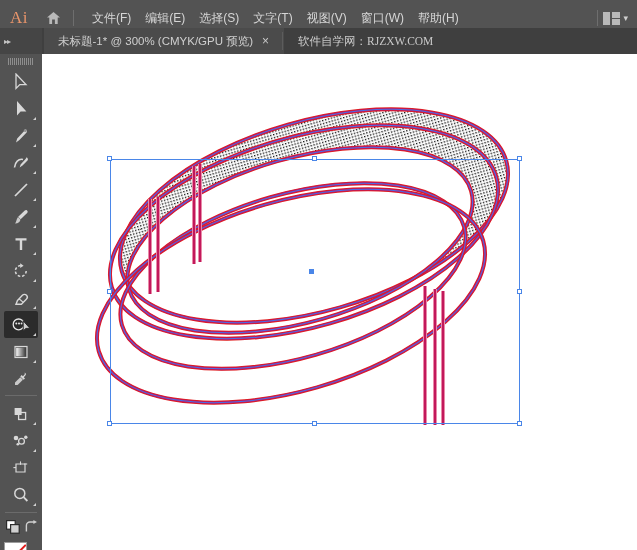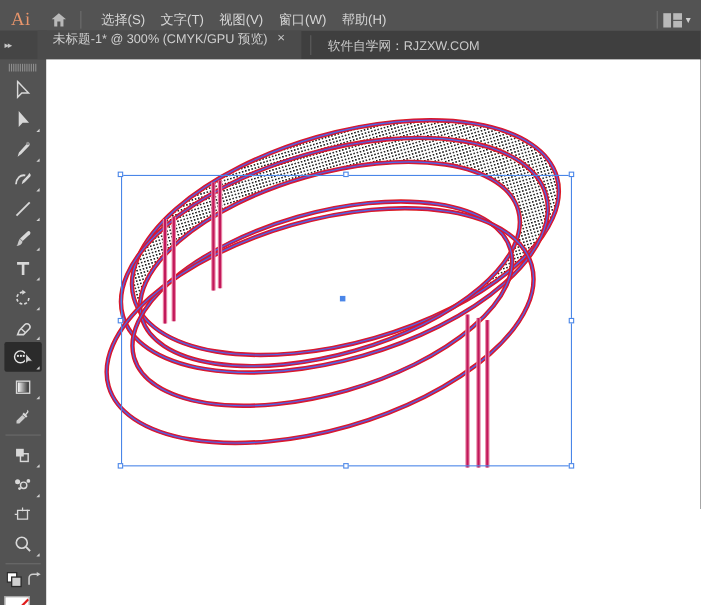--- a/index.html
+++ b/index.html
@@ -26,28 +26,28 @@
   .arrange-icon i{position:absolute;background:#b9b9b9;display:block;}
   .chev{color:#d0d0d0;font-size:9px;margin-right:5px;}
 
   
   #tabbar{position:absolute;left:0;top:28px;width:637px;height:26px;
           background:#3f3f3f;}
   .leftstub{position:absolute;left:0;top:0;width:42px;height:26px;
             background:#454545;display:flex;align-items:center;
             padding-left:4px;box-sizing:border-box;}
   .dblchev{color:#c6c6c6;font-size:8px;letter-spacing:-1px;}
-  .tab{position:absolute;left:34px;top:0;height:26px;background:#4b4b4b;
-       display:flex;align-items:flex-start;padding:0 8px 0 14px;
+  .tab{position:absolute;left:44px;top:0;height:26px;background:#4b4b4b;
+       display:flex;align-items:center;padding:0 8px 0 14px;
        box-sizing:border-box;}
   .tab-label{color:#cfcfcf;font-size:11.5px;white-space:nowrap;}
   .tab-close{color:#c9c9c9;font-size:12px;margin-left:9px;line-height:1;}
   .tab-vsep{position:absolute;top:4px;width:1px;height:18px;background:#5c5c5c;}
   .watermark{position:absolute;top:0;height:26px;display:flex;
-             align-items:center;color:#c9c9c9;font-size:11.5px;white-space:nowrap;}
+             align-items:center;color:#c9c9c9;font-size:11.5px;white-space:nowrap;font-family:Liberation Serif, serif;}
 
   
   #toolbar{position:absolute;left:0;top:54px;width:42px;height:496px;
            background:#535353;}
   .grip{position:absolute;left:8px;top:4px;width:26px;height:7px;}
   .grip span{position:absolute;top:0;width:1px;height:7px;background:#8e8e8e;}
   .tool{position:absolute;left:4px;width:34px;height:27px;
         display:flex;align-items:center;justify-content:center;}
   .tool.active{background:#2b2b2b;border-radius:2px;}
   .tool .corner{position:absolute;right:2px;bottom:2px;width:0;height:0;
@@ -80,20 +80,22 @@
 
   <div id="menubar">
     <div class="ai-logo">Ai</div>
     <div class="home-btn">
       <svg width="15" height="14" viewBox="0 0 15 14" aria-hidden="true">
         <path d="M7.5 1 L14 6.6 L11.7 6.6 L11.7 13 L8.9 13 L8.9 8.6 L6.1 8.6 L6.1 13 L3.3 13 L3.3 6.6 L1 6.6 Z" fill="#b9b9b9"></path>
       </svg>
     </div>
     <div class="menu-sep"></div>
     <div class="menu-items" id="menuItems">
+        <div class="menu-item">文件(F)</div>
+        <div class="menu-item">编辑(E)</div>
         <div class="menu-item">选择(S)</div>
         <div class="menu-item">文字(T)</div>
         <div class="menu-item">视图(V)</div>
         <div class="menu-item">窗口(W)</div>
         <div class="menu-item">帮助(H)</div>
       </div>
     <div class="arrange-zone">
       <div class="menu-sep"></div>
       <div class="arrange-icon">
         <i style="left:0;top:0;width:7px;height:13px;"></i>

